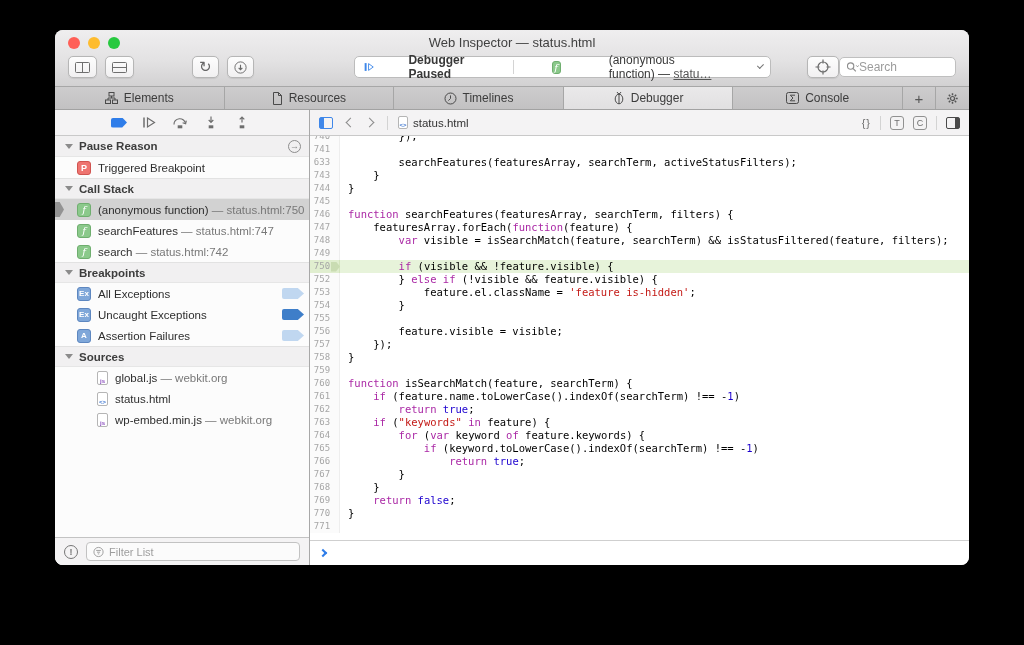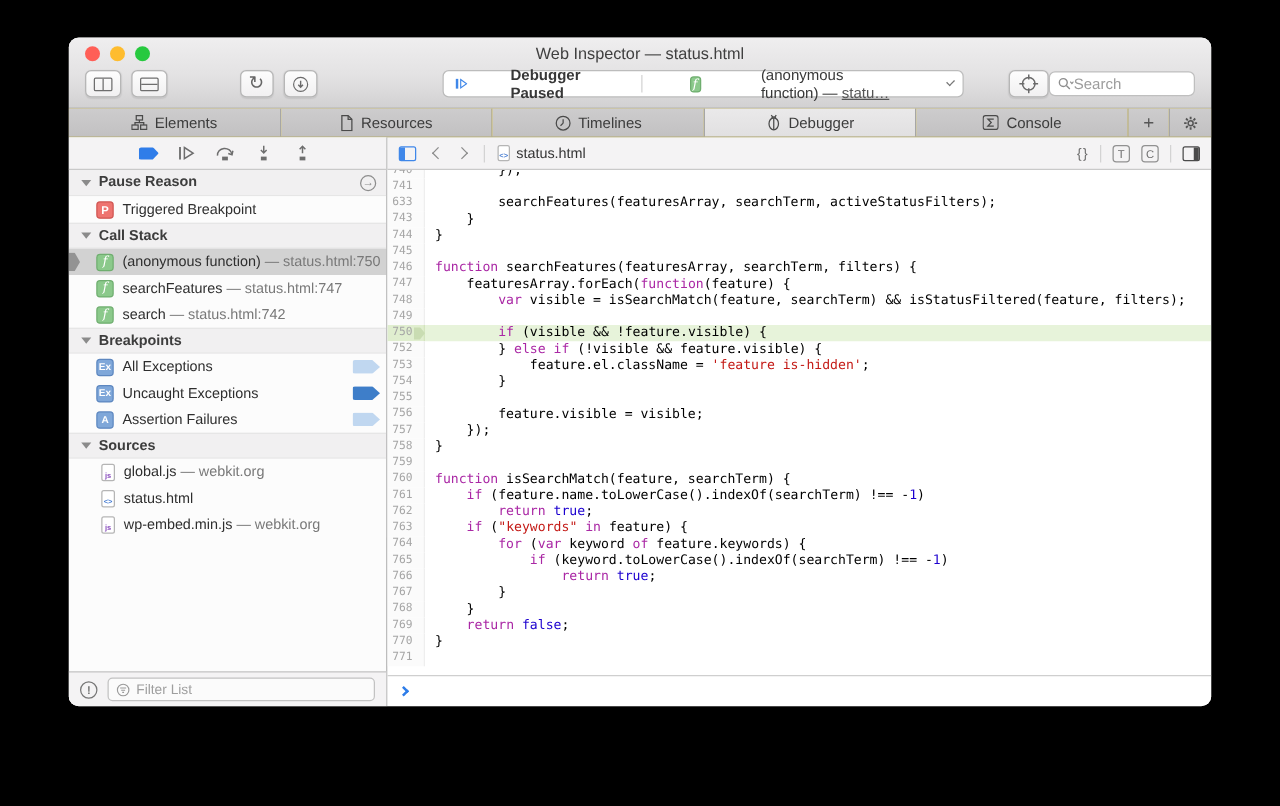--- a/index.html
+++ b/index.html
@@ -84,21 +84,21 @@
   .badge.f { background:#8bc98b; border:1px solid #6fae6f; font-family:"DejaVu Serif",serif; font-style:italic; font-size:10px; font-weight:normal; }
   .badge.ex { background:#7fa7d9; border:1px solid #5d87c0; font-size:8px; }
   .loc { color:#787878; }
   .bp-pill { margin-left:auto; margin-right:5px; width:22px; height:11px; border-radius:2px 0 0 2px;
     clip-path:polygon(0 0,72% 0,100% 50%,72% 100%,0 100%); background:#c0d7f0; }
   .bp-pill.on { background:#3e7ec9; }
 
   .doc-icon { width:11px; height:14px; background:#fff; border:1px solid #b5b5b5; border-radius:2px;
     display:flex; align-items:flex-end; justify-content:center; font-size:6px; font-weight:bold; flex:none; }
   .doc-icon.js { color:#8a4fbe; } .doc-icon.html { color:#3f77d0; }
-  .sb-row.src { padding-left:26px; }
+  .sb-row.src { padding-left:42px; }
 
   .sb-bottom { height:28px; flex:none; border-top:1px solid #c3c3c3; background:#f4f3f4;
     display:flex; align-items:center; padding:0 9px; gap:8px; }
   .info-circle { width:14px; height:14px; border:1.2px solid #767676; border-radius:50%; color:#767676;
     font-size:9px; font-weight:bold; display:flex; align-items:center; justify-content:center; flex:none; }
   .filter-field { flex:1; height:19px; border:1px solid #c2c2c2; border-radius:4px; background:#fbfbfb;
     display:flex; align-items:center; padding:0 6px; gap:5px; }
   .filter-field input { border:none; outline:none; background:transparent; font-size:11px; color:#444; width:100%; }
   .filter-field input::placeholder { color:#9e9e9e; }
 

